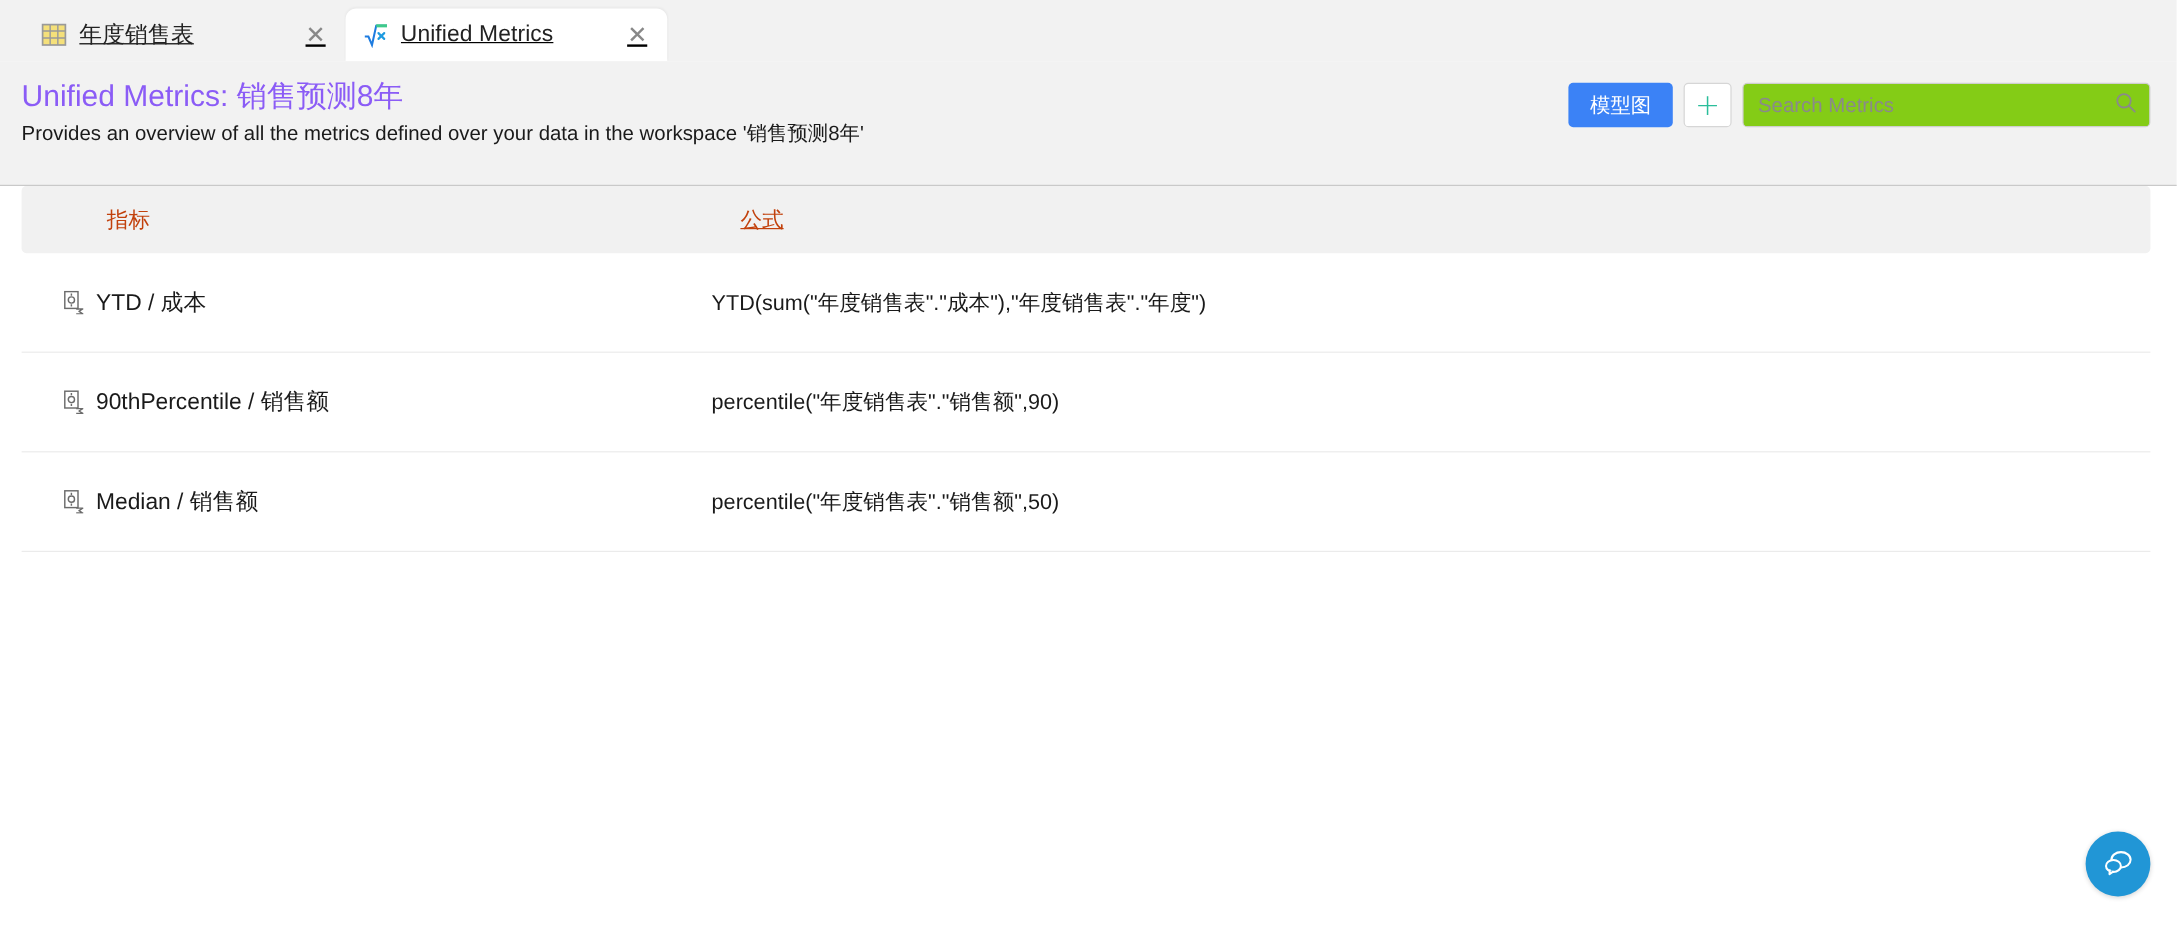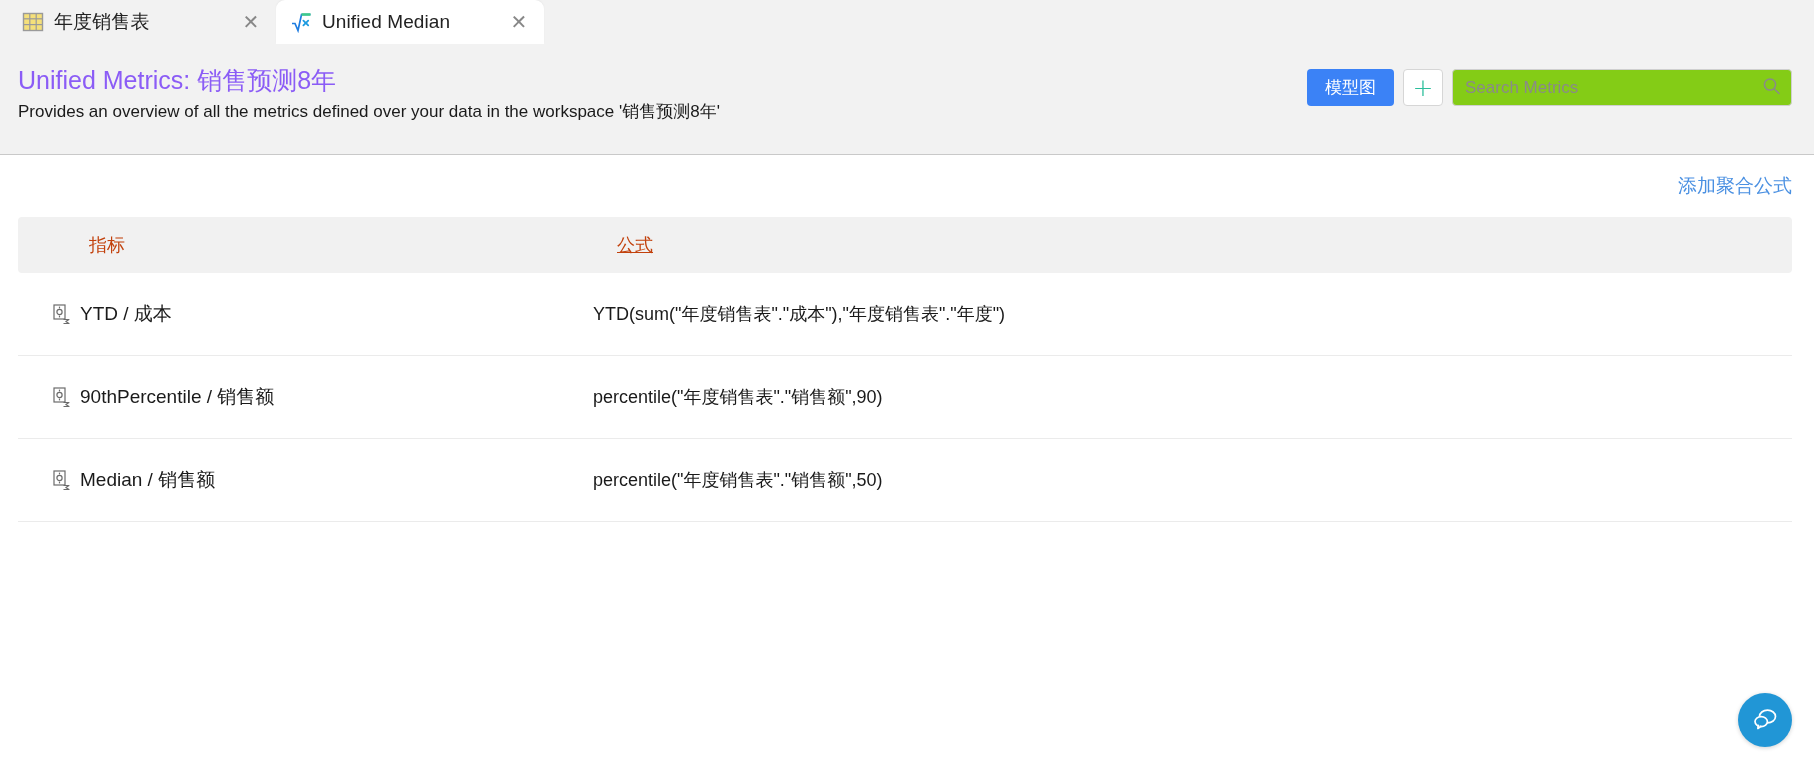--- a/index.html
+++ b/index.html
@@ -10,21 +10,23 @@
     font-family: "Liberation Sans", "DejaVu Sans", sans-serif;
     overflow: hidden;
   }
 
   
   .tabbar {
     position: relative;
     height: 51px;
     background: #f2f2f2;
     display: flex;
-    padding-left: 8px;
+    align-items: flex-end;
+    padding-left: 20px;
+    text-decoration: underline;
   }
   .tab {
     height: 44px;
     display: flex;
     align-items: center;
     padding: 0 16px 0 14px;
     gap: 10px;
     font-size: 19px;
     color: #222;
     position: relative;
@@ -240,21 +242,21 @@
     <span class="icon-wrap">
       <svg class="icon-fx" viewBox="0 0 22 22" xmlns="http://www.w3.org/2000/svg">
         <path d="M2 12.5 L5 12.5 L8 19.5 L11.5 3.5 L20.5 3.5" fill="none" stroke="#1e7ce0" stroke-width="1.7" stroke-linejoin="miter"></path>
         <rect x="11.5" y="2.2" width="9" height="2.6" fill="#3ec98b"></rect>
         <g stroke="#1e9be0" stroke-width="1.8" stroke-linecap="round">
           <line x1="13.4" y1="9.6" x2="18.2" y2="14.4"></line>
           <line x1="18.2" y1="9.6" x2="13.4" y2="14.4"></line>
         </g>
       </svg>
     </span>
-    <span class="tab-label">Unified Median</span>
+    <span class="tab-label">Unified Metrics</span>
     <span class="tab-close">✕</span>
   </div>
 
 </div>
 
 <div class="page-header">
   <div class="page-title">Unified Metrics: 销售预测8年</div>
   <div class="page-subtitle">Provides an overview of all the metrics defined over your data in the workspace '销售预测8年'</div>
 
   <div class="header-actions">
@@ -271,23 +273,20 @@
           <circle cx="8" cy="8" r="5.6" fill="none" stroke="#8a8a8a" stroke-width="1.5"></circle>
           <line x1="12.2" y1="12.2" x2="17" y2="17" stroke="#8a8a8a" stroke-width="1.5" stroke-linecap="round"></line>
         </svg>
       </span>
     </div>
   </div>
 </div>
 
 <div class="content">
 
-  <div class="toolbar-row">
-    <a class="link-add" href="#">添加聚合公式</a>
-  </div>
 
   <div class="metrics-table">
 
     <div class="thead">
       <div class="col-metric th">指标</div>
       <div class="col-formula th">公式</div>
     </div>
 
     <div class="trow">
       <div class="cell-metric">

